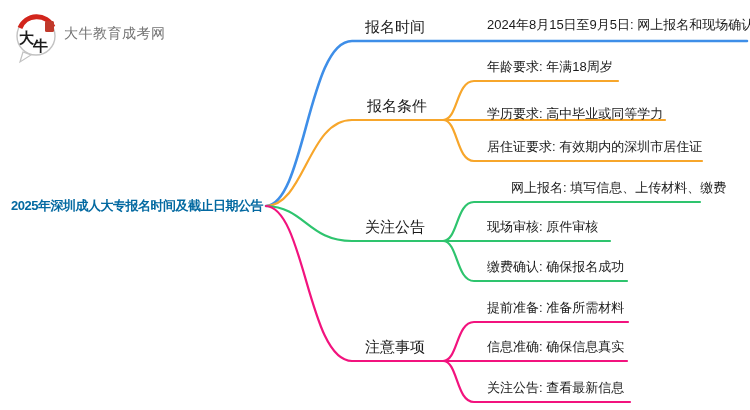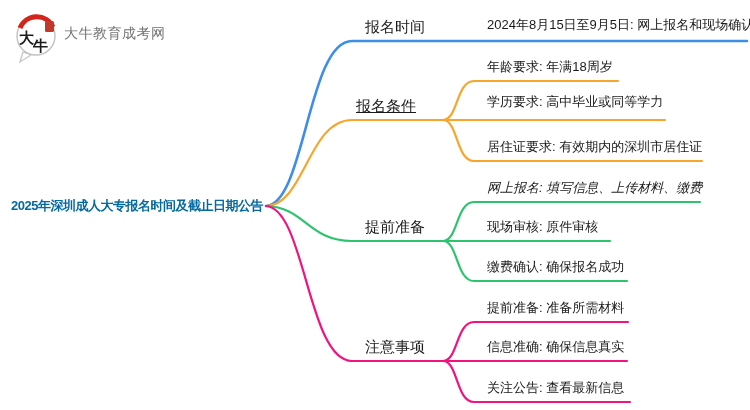--- a/index.html
+++ b/index.html
@@ -65,27 +65,27 @@
       <text x="19" y="37" font-size="15" font-weight="bold" fill="#1c1c1c">牛</text>
     </svg>
     <div class="site-name">大牛教育成考网</div>
   </div>
 
   <div class="root-title">2025年深圳成人大专报名时间及截止日期公告</div>
 
   <div class="node label" style="left:365px; top:17px;">报名时间</div>
   <div class="node child" style="left:487px; top:15px;">2024年8月15日至9月5日: 网上报名和现场确认</div>
 
-  <div class="node label" style="left:356px; top:96px;text-decoration:underline;">报名条件</div>
+  <div class="node label" style="left:367px; top:96px;">报名条件</div>
   <div class="node child" style="left:487px; top:57px;">年龄要求: 年满18周岁</div>
-  <div class="node child" style="left:487px; top:92px;text-align:right;">学历要求: 高中毕业或同等学力</div>
+  <div class="node child" style="left:487px; top:104px;text-align:right;">学历要求: 高中毕业或同等学力</div>
   <div class="node child" style="left:487px; top:137px;">居住证要求: 有效期内的深圳市居住证</div>
 
-  <div class="node label" style="left:365px; top:217px;">提前准备</div>
-  <div class="node child" style="left:487px; top:178px;font-style:italic;">网上报名: 填写信息、上传材料、缴费</div>
+  <div class="node label" style="left:365px; top:217px;">关注公告</div>
+  <div class="node child" style="left:511px; top:178px;">网上报名: 填写信息、上传材料、缴费</div>
   <div class="node child" style="left:487px; top:217px;">现场审核: 原件审核</div>
   <div class="node child" style="left:487px; top:257px;">缴费确认: 确保报名成功</div>
 
   <div class="node label" style="left:365px; top:337px;">注意事项</div>
   <div class="node child" style="left:487px; top:337px;">信息准确: 确保信息真实</div>
   <div class="node child" style="left:487px; top:298px;">提前准备: 准备所需材料</div>
   <div class="node child" style="left:487px; top:378px;">关注公告: 查看最新信息</div>
 
 </div>
 

